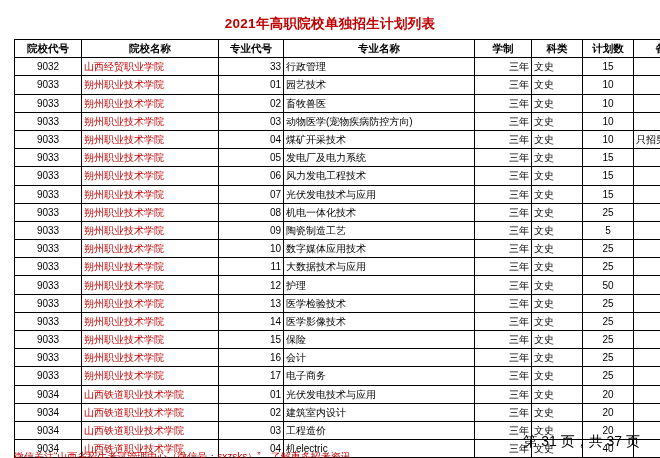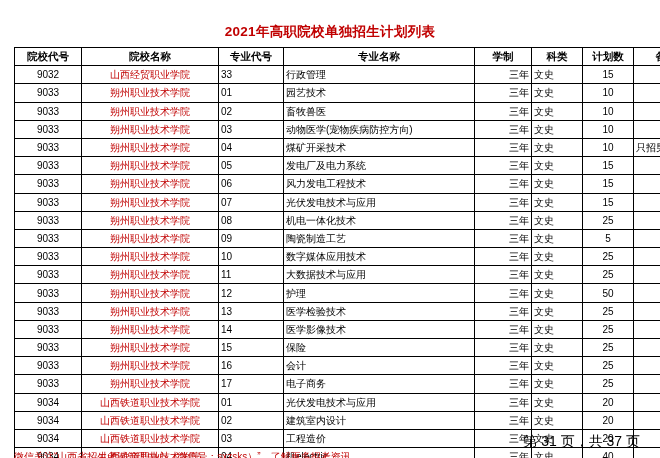--- a/index.html
+++ b/index.html
@@ -12,21 +12,21 @@
     background: #ffffff;
     font-family: "Liberation Sans", sans-serif;
     color: #000000;
     overflow: hidden;
   }
   .page {
     position: relative;
     width: 660px;
     height: 455px;
     box-sizing: border-box;
-    padding: 20px 14px 0 14px;
+    padding: 12px 14px 0 14px;
   }
   .doc-title {
     text-align: center;
     color: #c00000;
     font-weight: bold;
     font-size: 13.5px;
     letter-spacing: 0.3px;
     margin: 4px 0 7px 0;
     line-height: 16px;
   }
@@ -43,22 +43,22 @@
     line-height: 15px;
     overflow: hidden;
     white-space: nowrap;
   }
   table.plan th {
     font-weight: bold;
     text-align: center;
     font-size: 10.5px;
   }
   .c-code     { width: 62px;  text-align: center; }
-  .c-school   { width: 132px; text-align: center; padding-left: 5px; color: #c00000; }
-  .c-mcode    { width: 60px;  text-align: left; }
+  .c-school   { width: 132px; text-align: left; padding-left: 5px; color: #c00000; }
+  .c-mcode    { width: 60px;  text-align: right; }
   .c-major    { width: 186px; text-align: left; padding-left: 5px; margin-left: 36px; }
   .c-len      { width: 52px;  text-align: right; }
   .c-type     { width: 46px;  text-align: left; }
   .c-num      { width: 46px;  text-align: center; }
   .c-note     { width: 60px;  text-align: left; padding-left: 3px; }
   thead .c-school { color: #000000; text-align: center; padding-left: 2px; }
   thead .c-major  { text-align: center; padding-left: 2px; }
   thead .c-note   { text-align: center; padding-left: 2px; }
   .footer {
     position: absolute;

